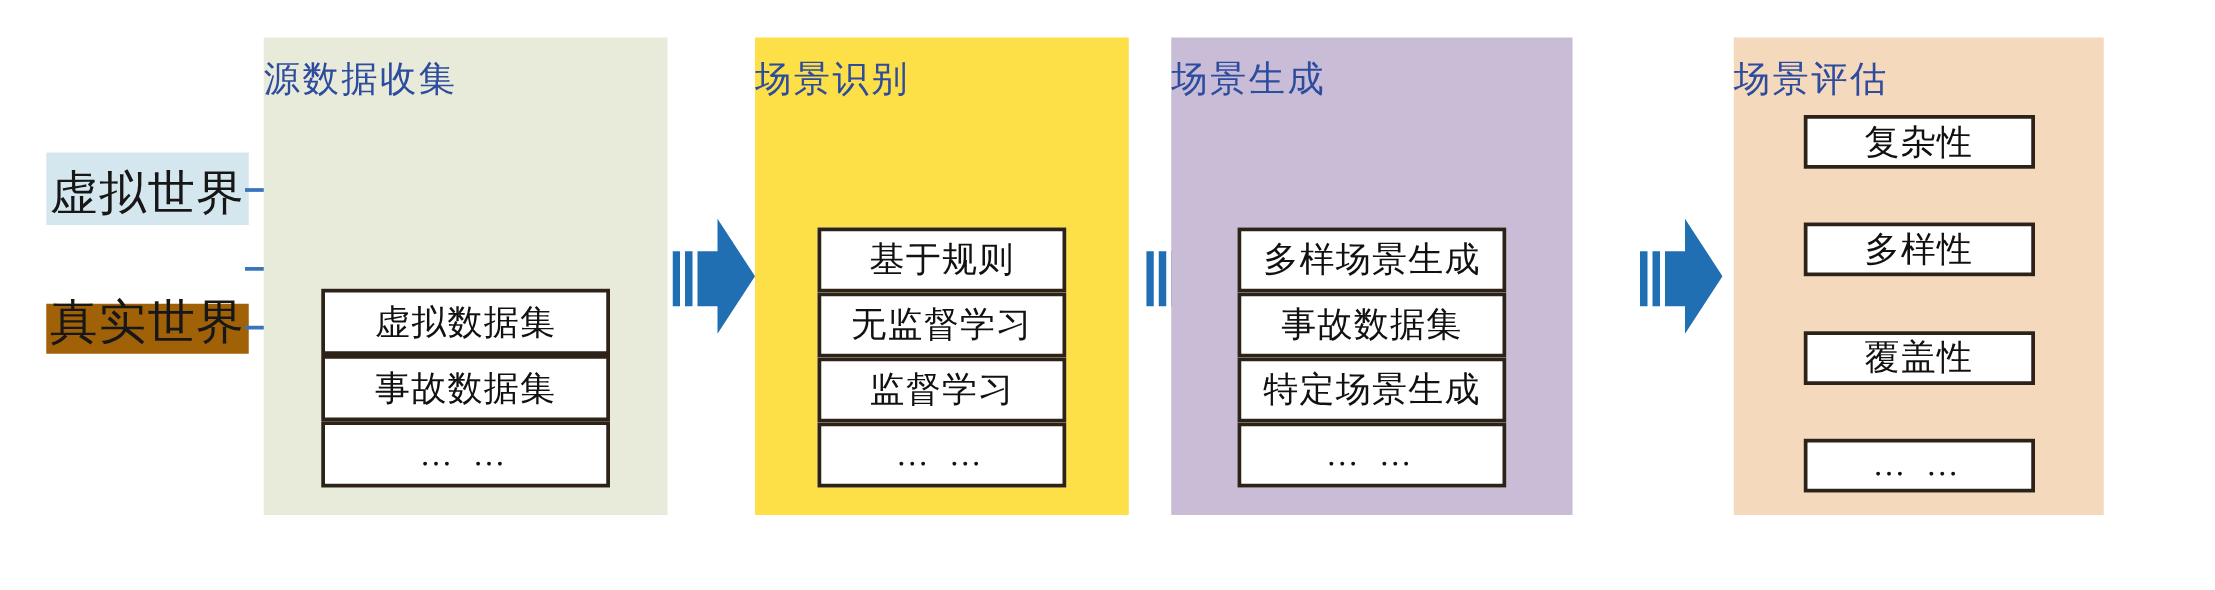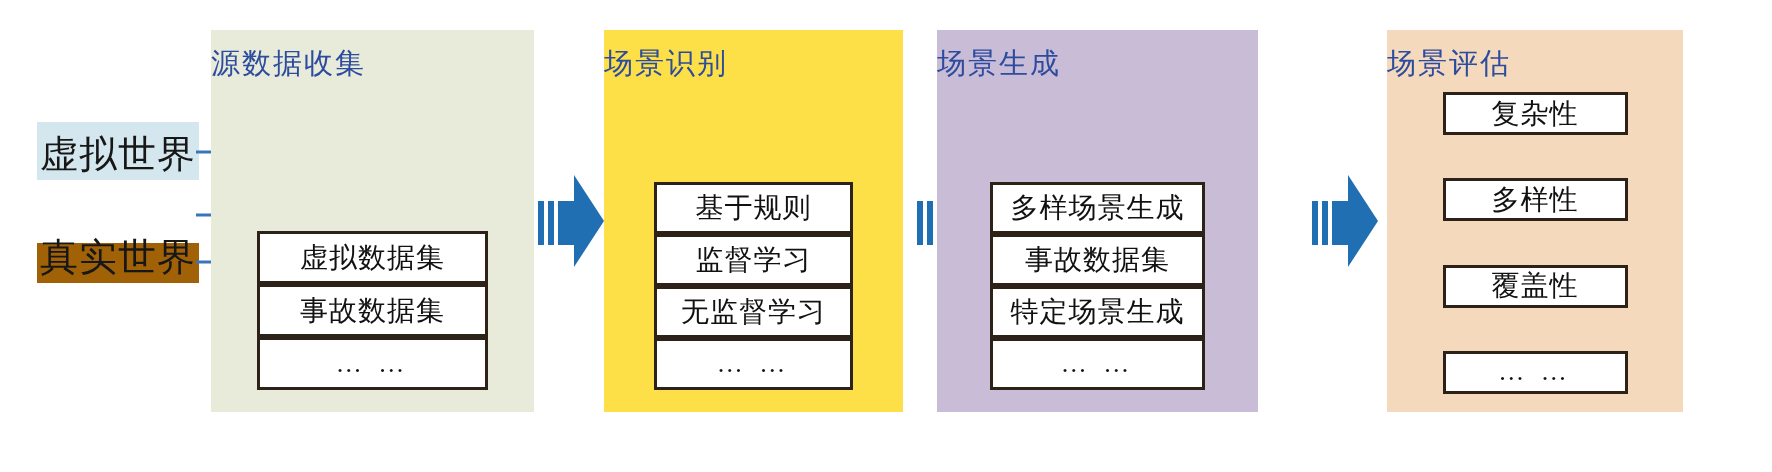--- a/index.html
+++ b/index.html
@@ -159,22 +159,22 @@
   <svg id="block-arrow-0" class="block-arrow" width="66" height="92" viewBox="0 0 66 92">
     <rect x="0" y="26" width="6" height="44" fill="#1F6FB2"></rect>
     <rect x="10" y="26" width="6" height="44" fill="#1F6FB2"></rect>
     <path d="M20 26 L36 26 L36 0 L66 46 L36 92 L36 70 L20 70 Z" fill="#1F6FB2"></path>
   </svg>
 
   <div id="panel-1" class="panel">
     <div class="panel-title">场景识别</div>
     <div class="item-list list-4">
       <div class="item-box">基于规则</div>
+      <div class="item-box">无监督学习</div>
       <div class="item-box">监督学习</div>
-      <div class="item-box">无监督学习</div>
       <div class="item-box ellipsis-box">… …</div>
     </div>
   </div>
 
   <svg id="block-arrow-1" class="block-arrow" width="66" height="92" viewBox="0 0 66 92">
     <rect x="0" y="26" width="6" height="44" fill="#1F6FB2"></rect>
     <rect x="10" y="26" width="6" height="44" fill="#1F6FB2"></rect>
     <path d="M20 26 L36 26 L36 0 L66 46 L36 92 L36 70 L20 70 Z" fill="#1F6FB2"></path>
   </svg>
 

